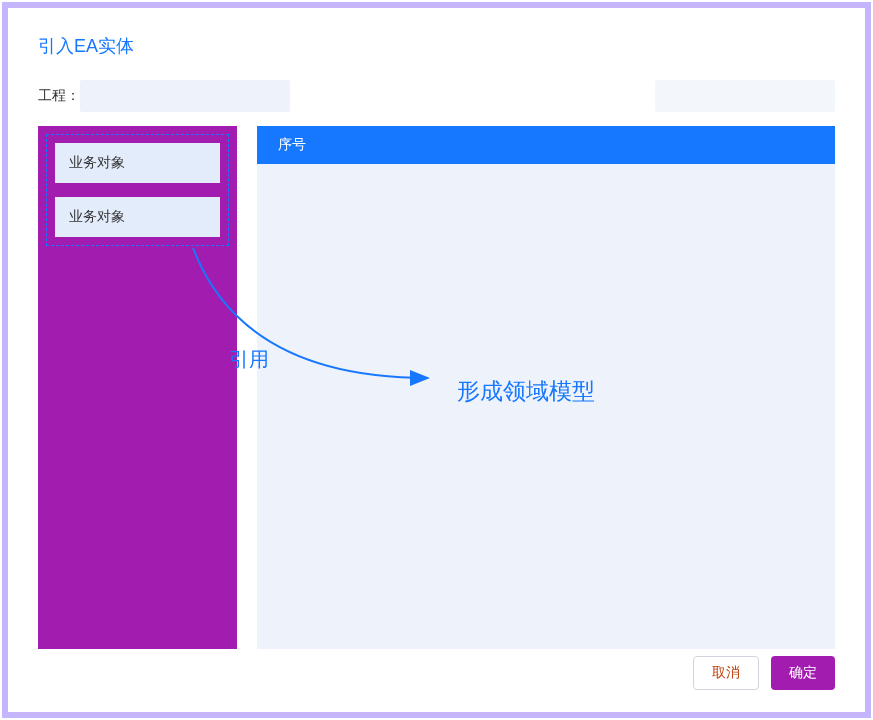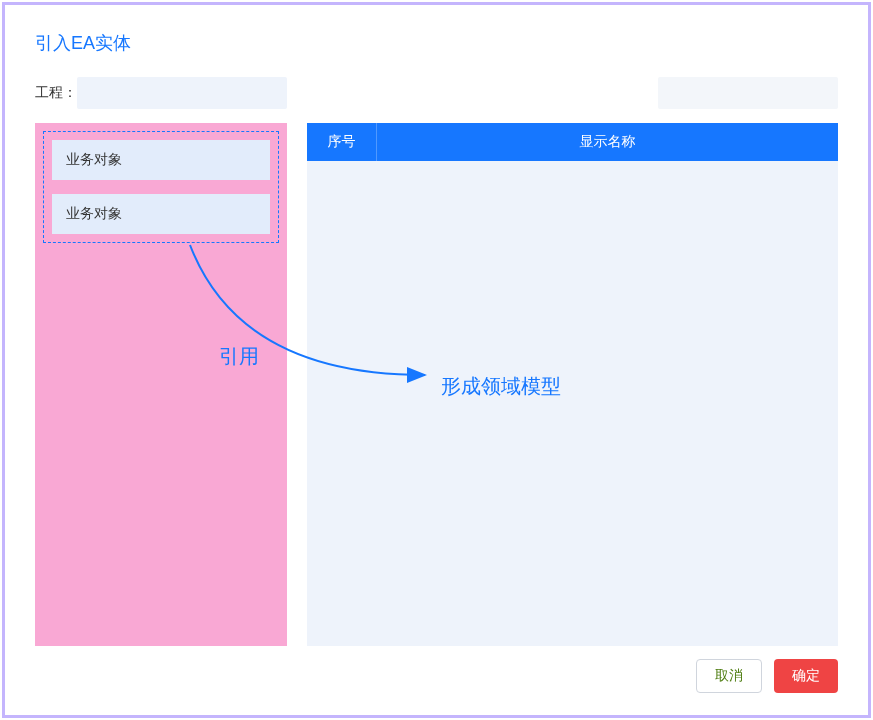--- a/index.html
+++ b/index.html
@@ -7,21 +7,21 @@
       font-family: -apple-system, "PingFang SC", "Microsoft YaHei", sans-serif;
       background: #fff;
       width: 873px;
       height: 720px;
       position: relative;
     }
     .dialog {
       width: 869px;
       height: 716px;
       margin: 2px;
-      border: 3px solid #c4b5fd;
+      border: 6px solid #c4b5fd;
       background: #fff;
       position: relative;
       padding: 26px 30px 24px 30px;
     }
     .dialog-title {
       color: #1677ff;
       font-size: 18px;
       font-weight: 500;
       margin-bottom: 22px;
     }
@@ -66,22 +66,22 @@
       outline: none;
       font-size: 14px;
       margin-left: 8px;
     }
     .content-area {
       display: flex;
       gap: 20px;
       height: 523px;
     }
     .sidebar {
-      width: 252px;
-      background: #f9a8d4;
+      width: 199px;
+      background: #a21caf;
       position: relative;
     }
     .sidebar-dashed {
       position: absolute;
       left: 8px;
       top: 8px;
       right: 8px;
       border: 1.5px dashed #1677ff;
       padding: 8px;
     }
@@ -125,56 +125,56 @@
     .annotation-arrow {
       position: absolute;
       left: 175px;
       top: 230px;
       width: 250px;
       height: 160px;
       pointer-events: none;
     }
     .annotation-ref {
       position: absolute;
-      left: 214px;
+      left: 221px;
       top: 338px;
       color: #1677ff;
       font-size: 20px;
       pointer-events: none;
     }
     .annotation-result {
       position: absolute;
-      left: 436px;
+      left: 449px;
       top: 368px;
       color: #1677ff;
-      font-size: 20px;
+      font-size: 23px;
       pointer-events: none;
     }
     .footer {
       position: absolute;
       right: 30px;
       bottom: 22px;
       display: flex;
       gap: 12px;
     }
     .btn {
       min-width: 64px;
       height: 34px;
       border-radius: 4px;
       font-size: 14px;
       cursor: pointer;
       padding: 0 18px;
     }
     .btn-cancel {
       background: #fff;
       border: 1px solid #d0d5dd;
-      color: #4d7c0f;
+      color: #c2410c;
     }
     .btn-confirm {
-      background: #ef4444;
+      background: #a21caf;
       border: none;
       color: #fff;
     }
   </style>
 </head>
 <body>
 
 <div class="dialog">
   <div class="dialog-title">引入EA实体</div>
 
@@ -198,21 +198,20 @@
         </div>
         <div class="sidebar-item">
           <span>业务对象</span>
         </div>
       </div>
     </div>
 
     <div class="main-panel">
       <div class="table-header">
         <div class="th th-seq">序号</div>
-        <div class="th th-display">显示名称</div>
       </div>
       <div class="table-body"></div>
     </div>
   </div>
 
   <svg class="annotation-arrow" viewBox="0 0 250 160">
     <defs>
       <marker id="arrowhead" markerWidth="10" markerHeight="8" refX="9" refY="4" orient="auto">
         <polygon points="0 0, 10 4, 0 8" fill="#1677ff"></polygon>
       </marker>

